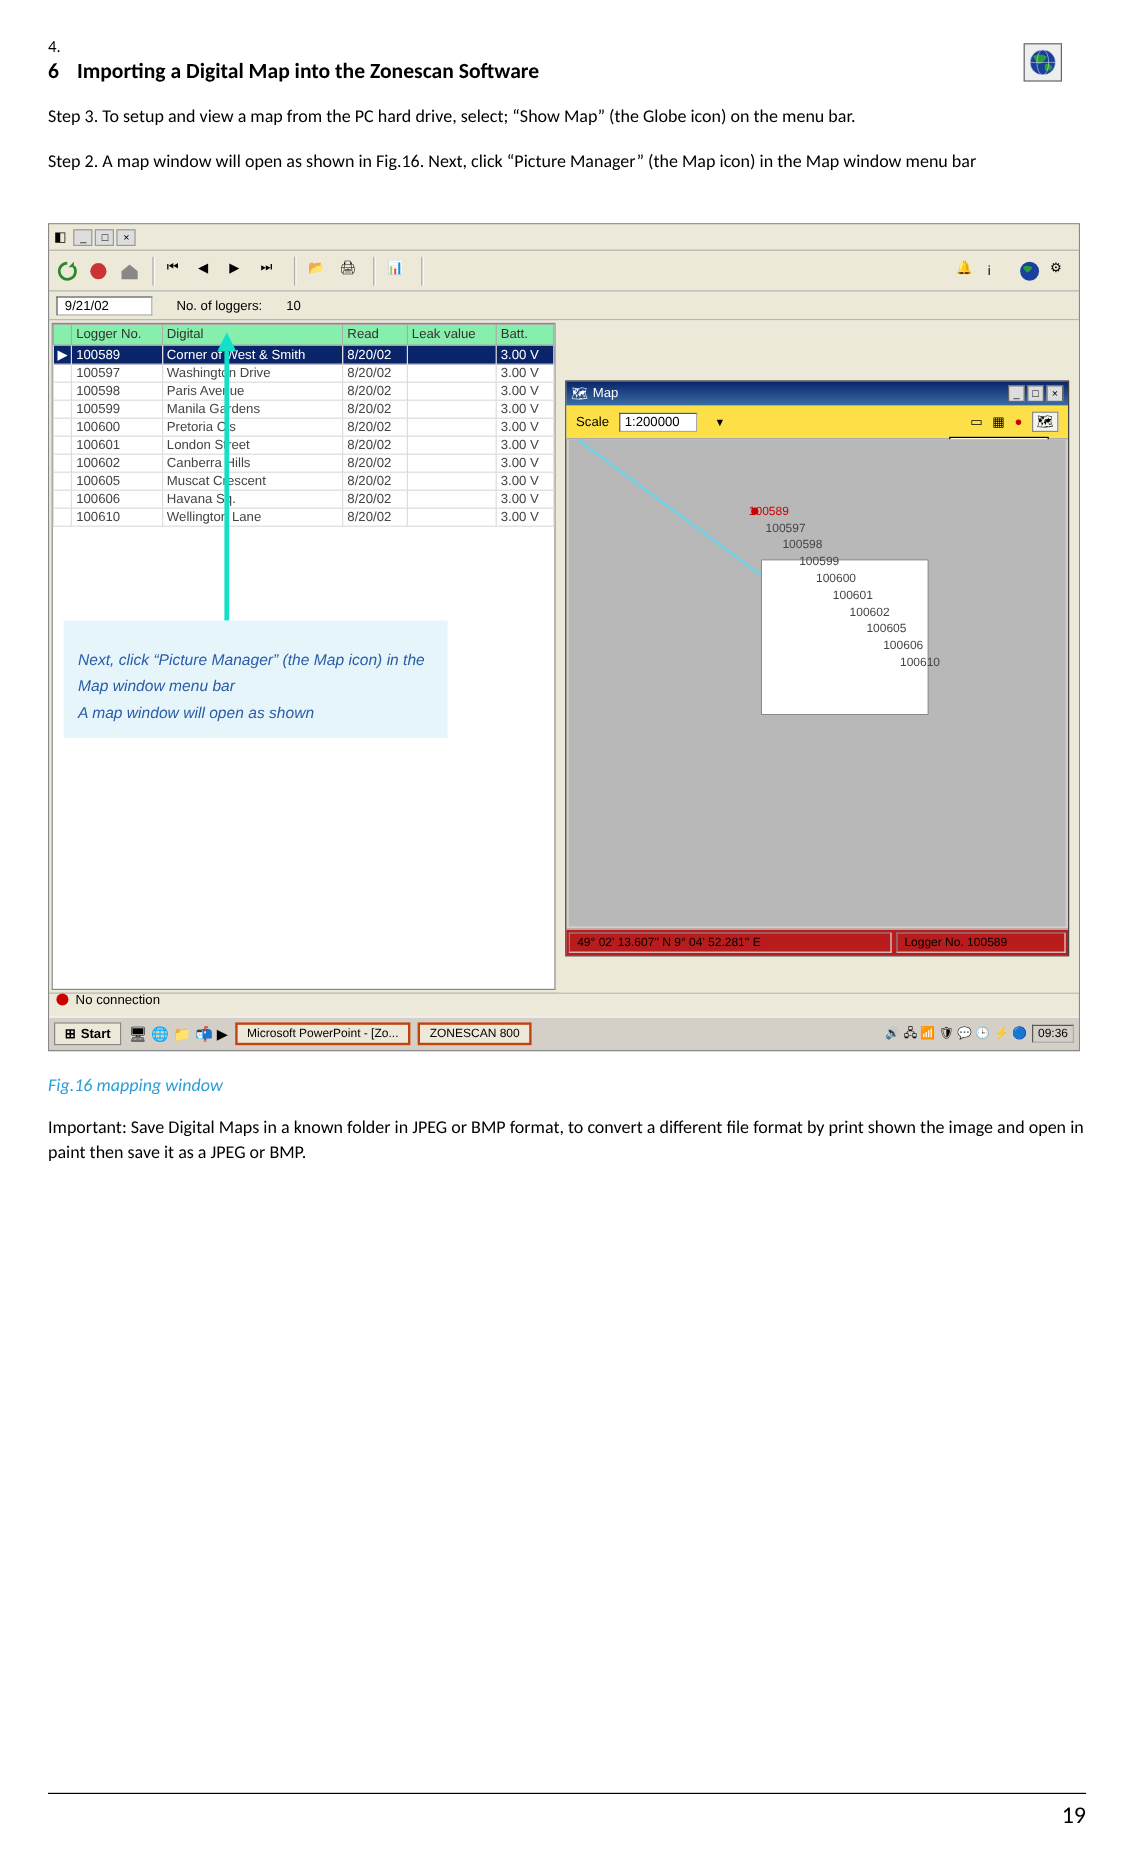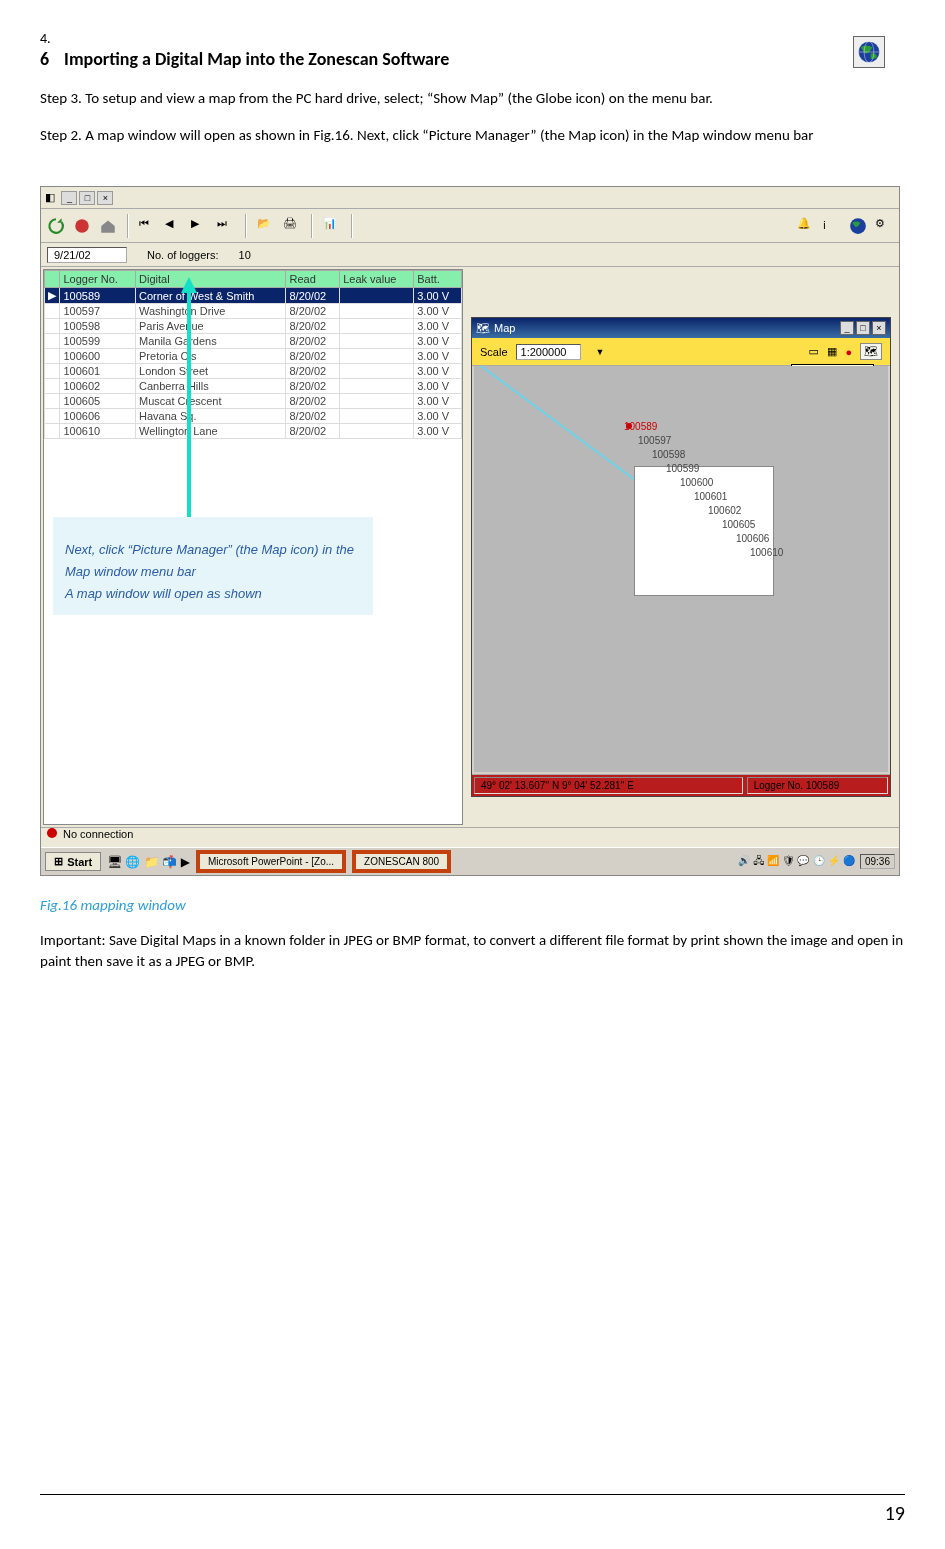--- a/index.html
+++ b/index.html
@@ -98,21 +98,21 @@
   .map-statusbar .cell { border: 1px inset #ddd; padding: 2px 6px; margin: 0 2px; }
   .callout {
     position: absolute; top: 250px; left: 12px; width: 320px;
     background: #e6f5fa; padding: 10px 12px; font-family: Arial; font-size: 13px; color: #2a5ca8; font-style: italic; line-height: 1.7;
   }
   .callout .para2 { margin-top: 12px; }
   .app-status { height: 20px; background: #ece9d8; border-top: 1px solid #aaa; display: flex; padding: 0 6px; font-size: 11px; gap: 6px; }
   .red-dot { width: 10px; height: 10px; border-radius: 50%; background: #c00; }
   .taskbar { height: 28px; background: #d4d0c8; border-top: 1px solid #fff; display: flex; align-items: center; padding: 0 4px; font-size: 11px; gap: 6px; }
   .start-btn { background: #ece9d8; border: 1px solid #888; padding: 2px 8px; font-weight: bold; font-size: 11px; display: flex; align-items: center; gap: 4px;}
-  .task-item { background: #ece9d8; border: 4px solid #c2410c; padding: 2px 8px; font-size: 10px; }
+  .task-item { background: #ece9d8; border: 2px solid #c2410c; padding: 2px 8px; font-size: 10px; }
   .tray { margin-left: auto; display: flex; align-items: center; gap: 4px; font-size: 10px; }
   .tray .clock { border: 1px inset #aaa; padding: 1px 4px; }
   .caption { color: #2e9ed6; font-style: italic; margin-top: 20px; margin-bottom: 16px; font-size: 15px; }
   .important { line-height: 1.4; }
   .footer { position: absolute; bottom: 24px; left: 40px; right: 40px; border-top: 1px solid #000; text-align: right; padding-top: 6px; font-size: 20px; }
   .green-arrow { position: absolute; top: 10px; left: 138px; width: 20px; height: 260px; }
 </style>
 </head>
 <body>
 

